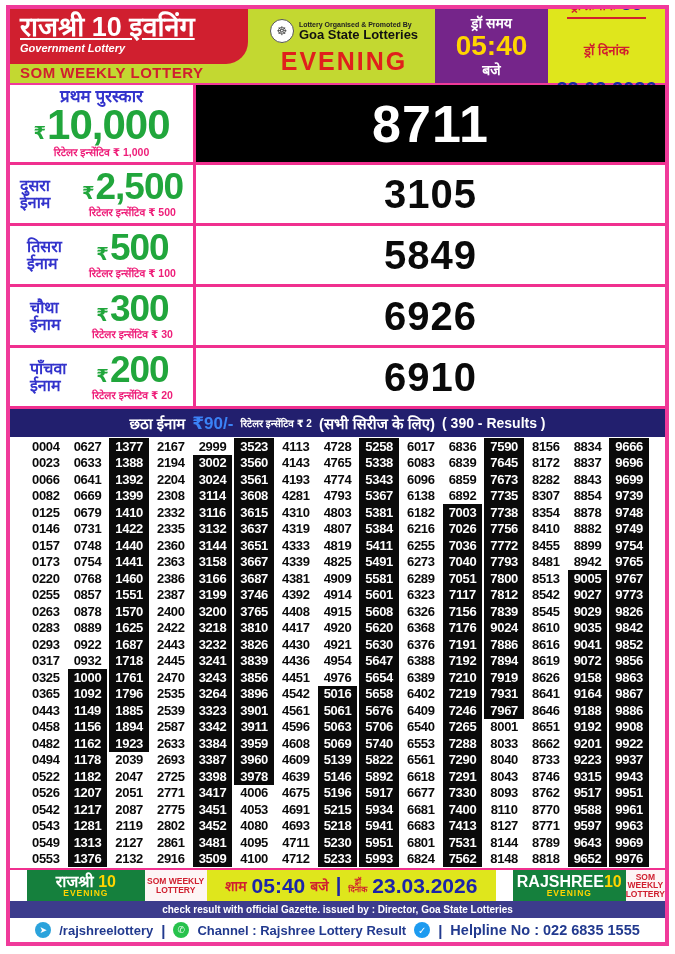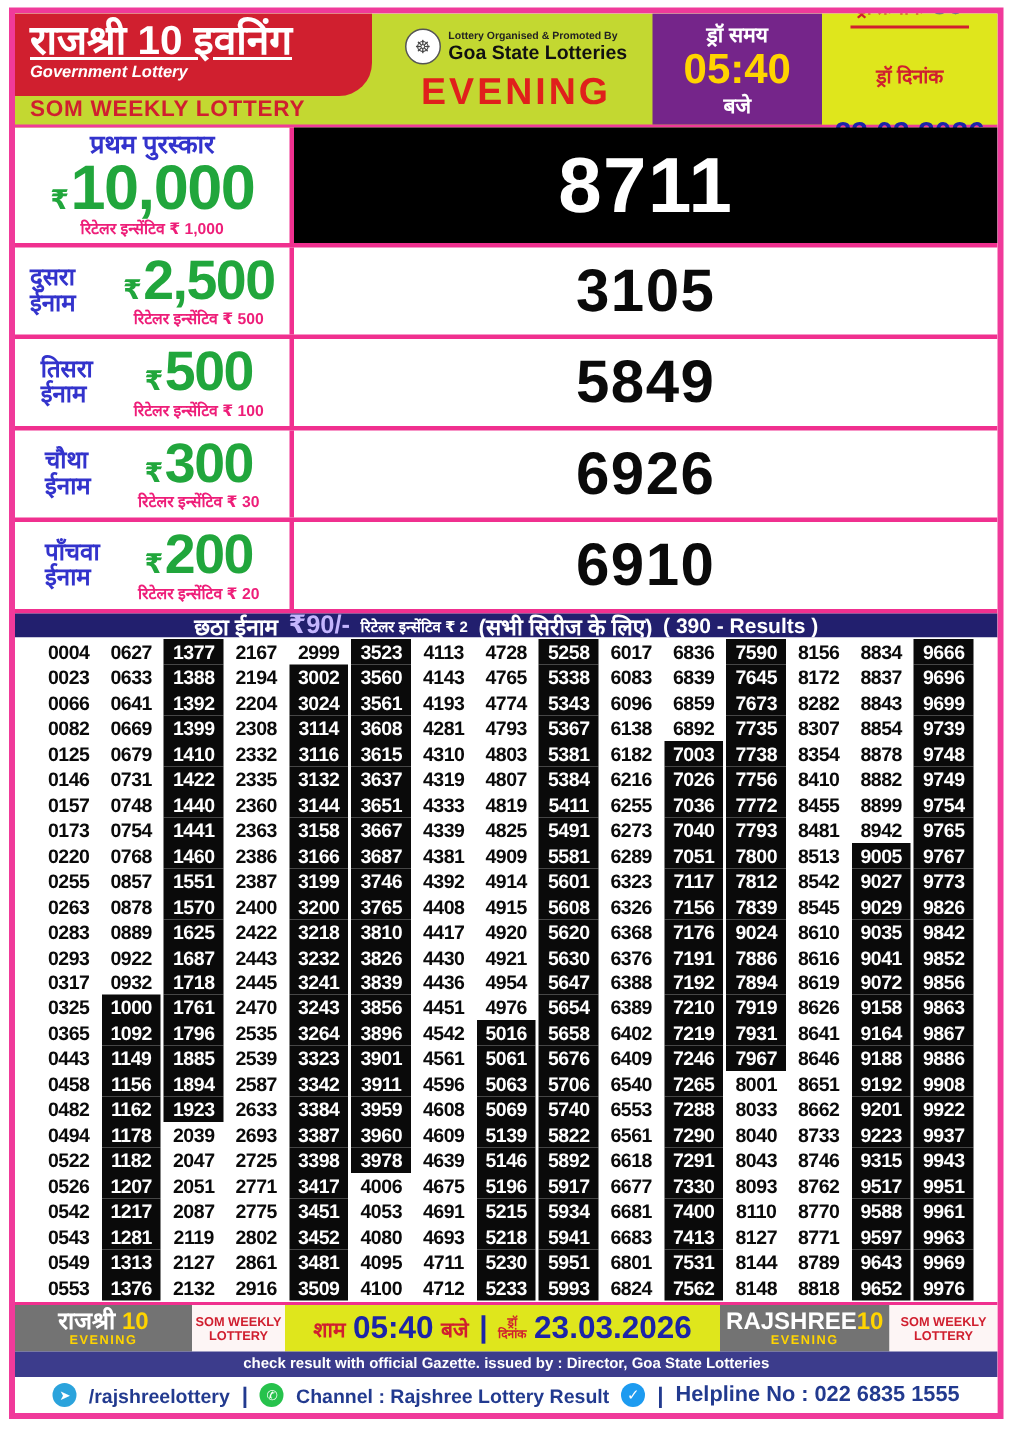--- a/index.html
+++ b/index.html
@@ -51,36 +51,36 @@
   .p-amount{ color:#21a63c; font-weight:bold; display:flex; align-items:baseline; }
   .p-amount .rs{ font-size:18px; margin-right:1px; }
   .p-amount .val{ font-size:37px; line-height:34px; letter-spacing:-1px; }
   .first .p-amount .val{ font-size:42px; line-height:38px; }
   .p-incentive{ color:#ee1e79; font-weight:bold; font-size:10.5px; margin-top:1px; }
   .prize-right{ flex:1; display:flex; align-items:center; justify-content:center; }
   .prize-right .num{ font-size:40px; font-weight:bold; color:#0a0a0a; letter-spacing:1px; }
   .prize-right.blackbox{ background:#000; }
   .prize-right.blackbox .num{ color:#fff; font-size:52px; }
   
-  .sixth-bar{ height:16px; background:#221f6e; color:#fff; display:flex; align-items:center; justify-content:center;
+  .sixth-bar{ height:28px; background:#221f6e; color:#fff; display:flex; align-items:center; justify-content:center;
     gap:7px; font-weight:bold; flex-shrink:0; }
   .sixth-label{ font-size:15px; }
-  .sixth-amount{ color:#c4b5fd; font-size:17px; }
+  .sixth-amount{ color:#3b82f6; font-size:17px; }
   .sixth-incentive{ font-size:10px; }
   .sixth-series{ font-size:15px; }
   .sixth-count{ font-size:14px; }
   
   .results-grid{ flex:1; display:grid; grid-template-columns:repeat(15,1fr); grid-auto-rows:1fr;
     column-gap:2px; padding:1px 16px; background:#fff; }
   .cell{ display:flex; align-items:center; justify-content:center; font-weight:bold; font-size:13px;
     letter-spacing:-0.3px; color:#0a0a0a; }
   .cell.dark{ background:#0a0a0a; color:#ffffff; }
   
   .footer-bar{ height:33px; display:flex; flex-shrink:0; border-top:2px solid #f0308f; }
-  .f-red{ background:#737373; display:flex; flex-direction:column; align-items:center; justify-content:center; }
+  .f-red{ background:#15803d; display:flex; flex-direction:column; align-items:center; justify-content:center;margin-left:17px; }
   .f-red.left{ width:118px; } .f-red.right{ width:113px; }
   .f-brand{ font-weight:bold; font-size:16px; color:#fff; line-height:15px; }
   .f-brand .ten{ color:#ffd400; }
   .f-session{ color:#ffd400; font-size:8.5px; font-weight:bold; letter-spacing:1px; line-height:9px; }
   .f-white{ background:#fdf5f5; color:#d01f2f; font-weight:bold; font-size:8.5px; line-height:8.5px;
     display:flex; align-items:center; justify-content:center; text-align:center; }
   .f-white.left{ width:62px; } .f-white.right{ flex:1; }
   .f-yellow{ width:290px; background:#dfe61c; display:flex; align-items:center; justify-content:center; gap:5px; }
   .f-time-label,.f-time-suffix{ color:#d01f2f; font-weight:bold; font-size:14px; }
   .f-time{ color:#1c24a8; font-weight:bold; font-size:21px; }

